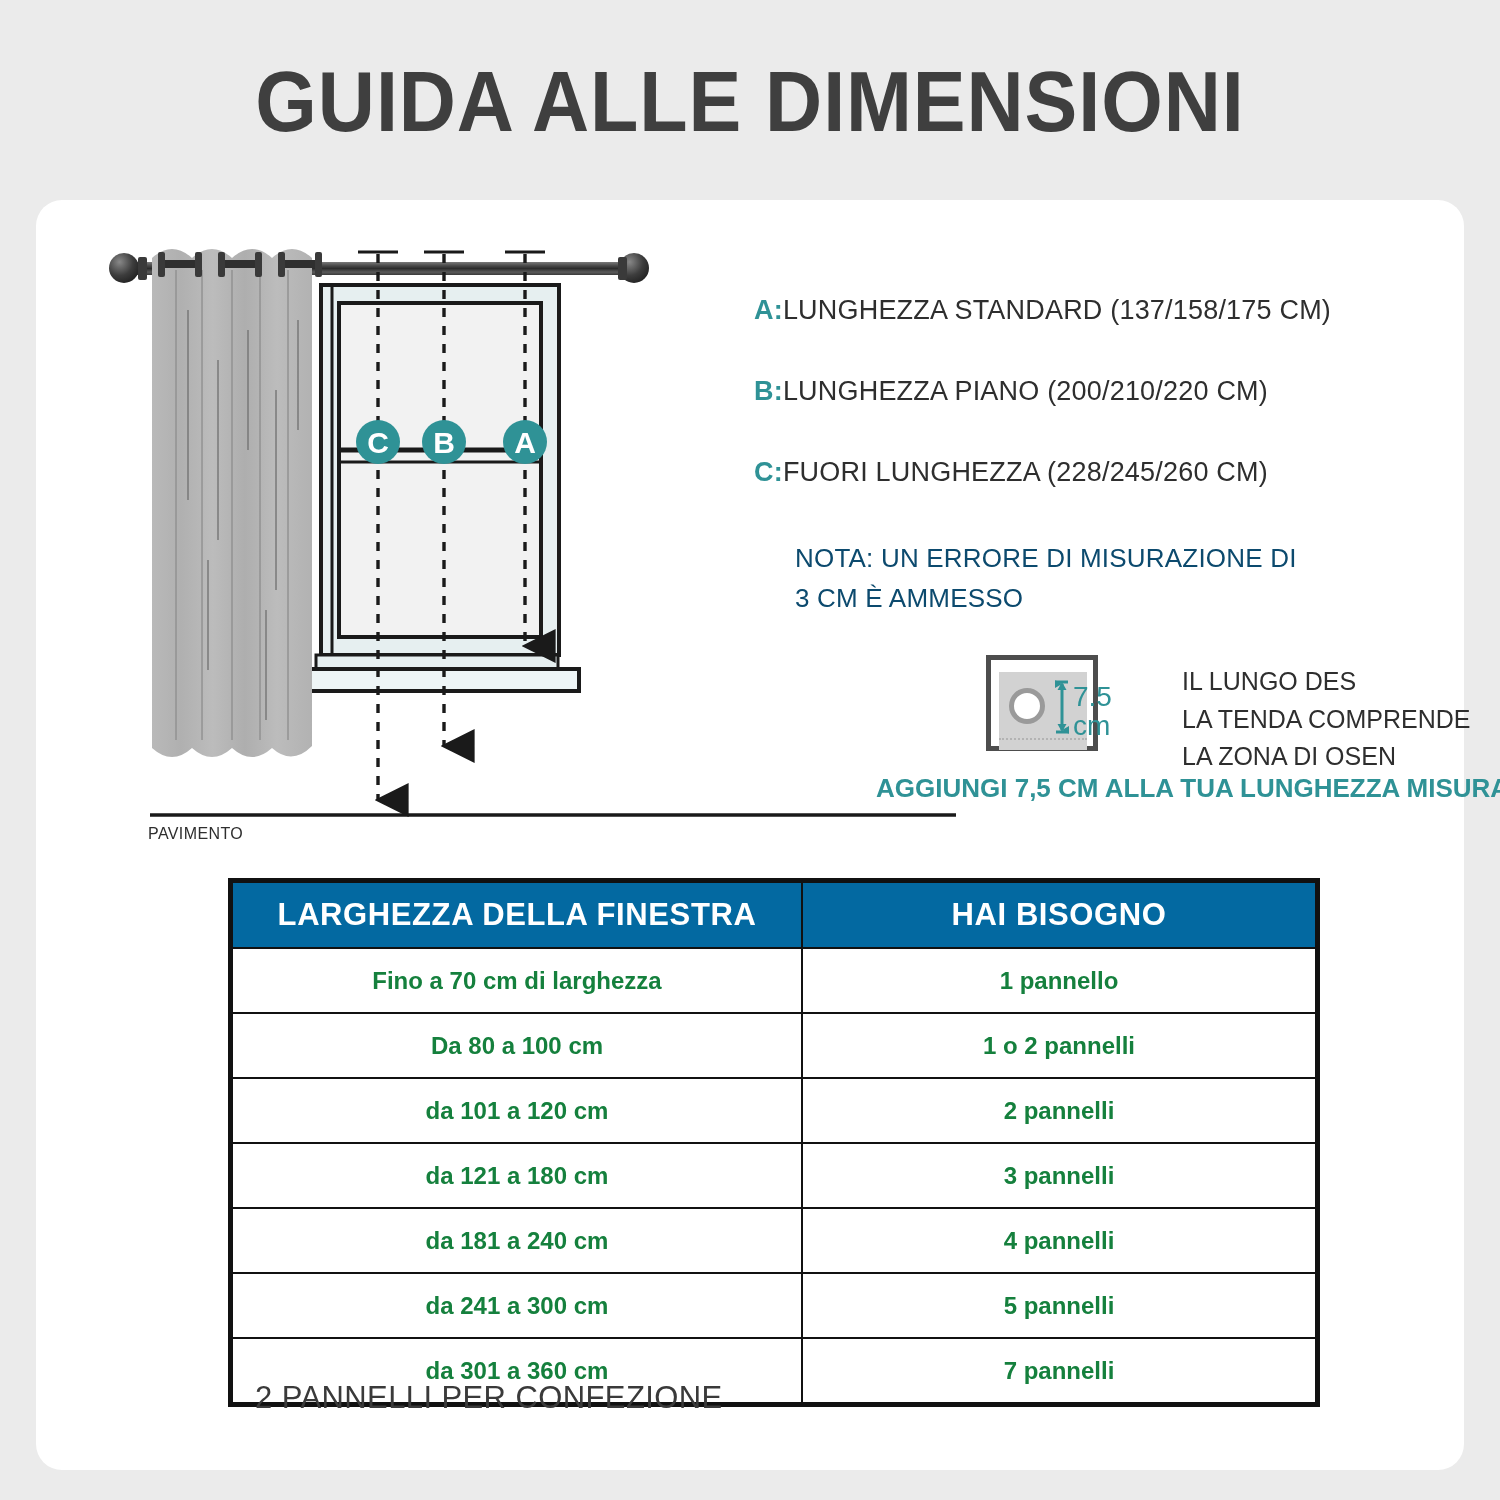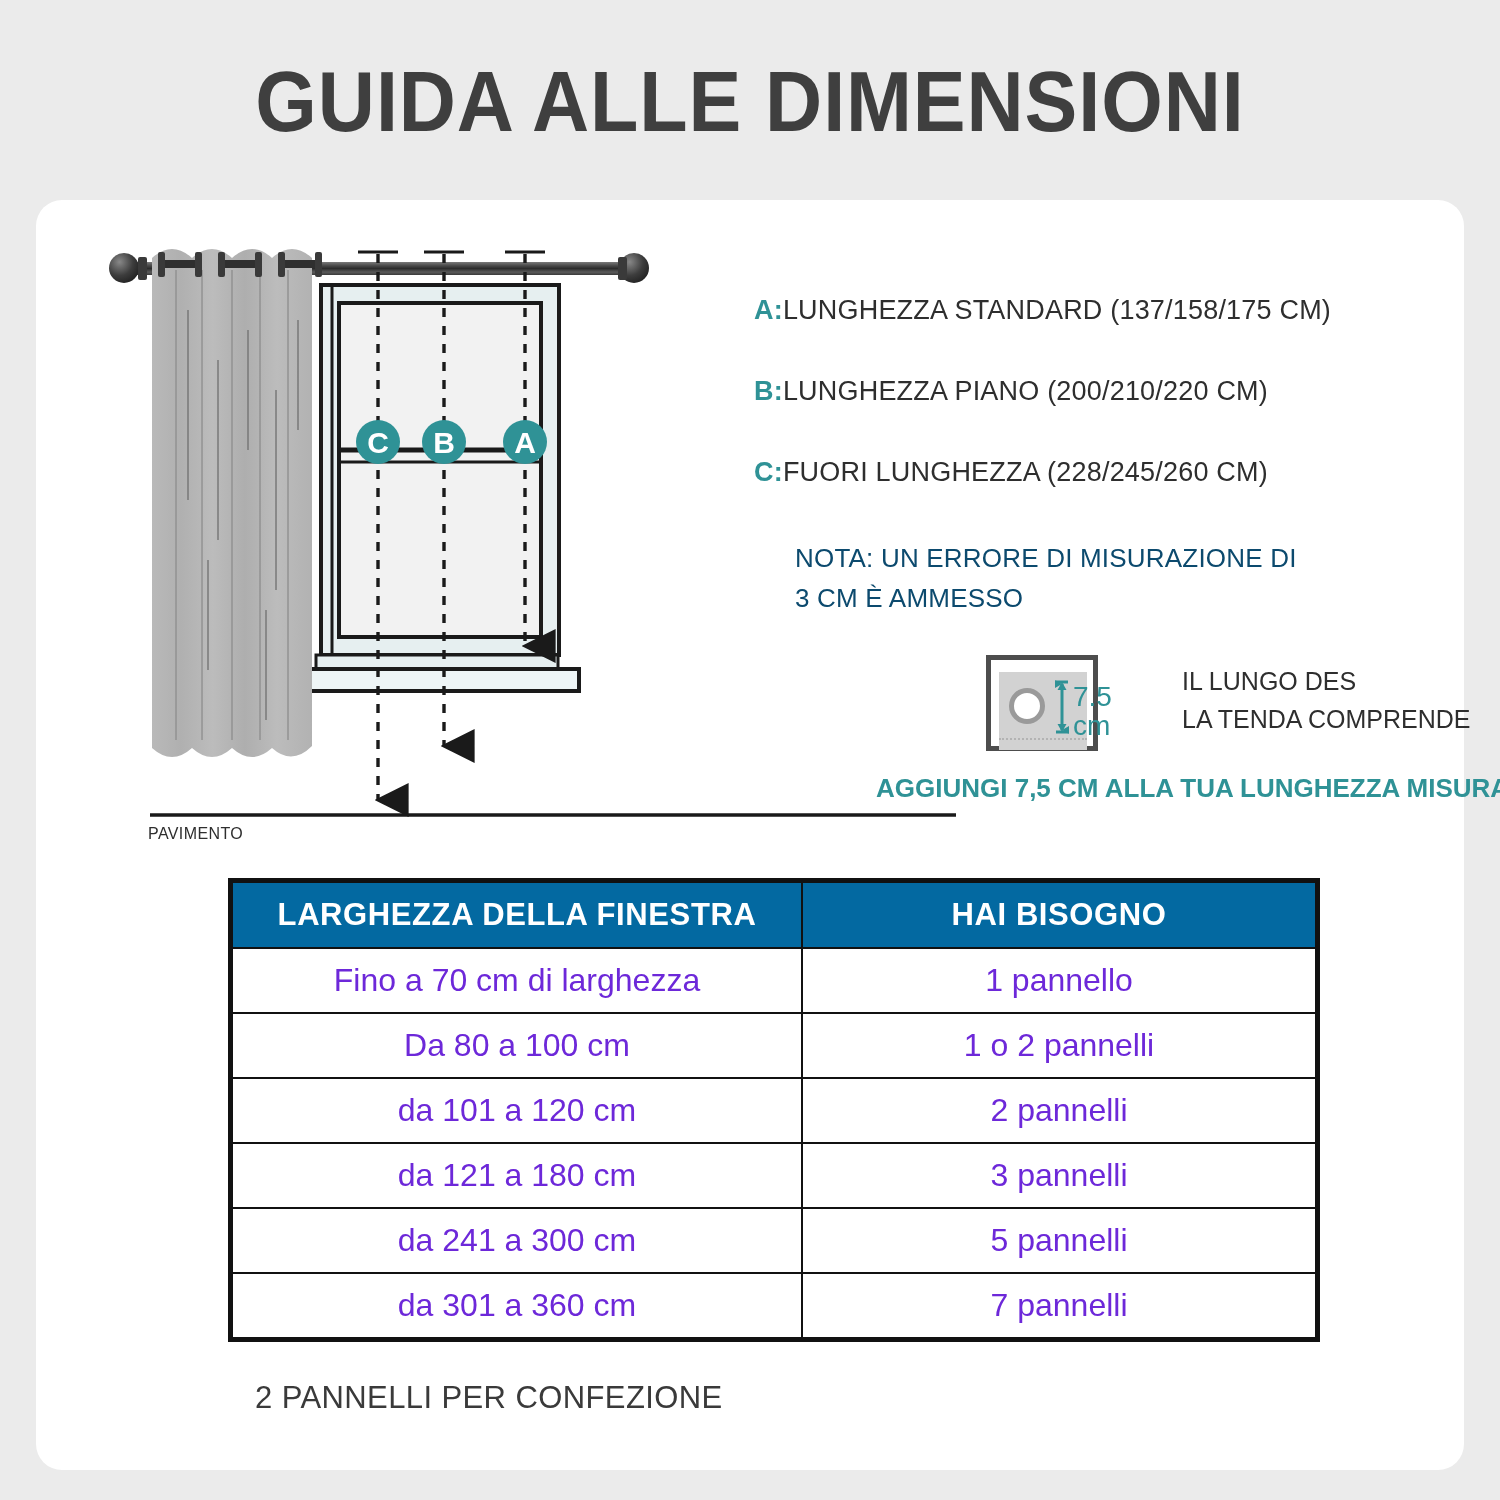--- a/index.html
+++ b/index.html
@@ -99,21 +99,21 @@
     border:2.5px solid #111;
     text-align:center;
     font-family:"Liberation Sans Narrow","Liberation Sans",sans-serif;
   }
   .tbl th{
     background:#0369a1;color:#fff;
     font-size:31px;font-weight:bold;letter-spacing:.6px;
     height:62px;
   }
   .tbl td{
-    font-size:32px;color:#6d28d9;height:61px;font-weight:normal;
+    font-size:24px;color:#15803d;height:61px;font-weight:bold;
   }
   .col-a{width:566px;}
   .col-b{width:510px;margin-left:38px;}
   .tbl-foot{
     position:absolute;left:192px;top:1180px;
     font-size:31px;color:#3a3a3a;letter-spacing:.4px;
     font-family:"Liberation Sans Narrow","Liberation Sans",sans-serif;
     padding-left:27px;
   }
 </style>
@@ -286,20 +286,21 @@
           <polygon points="2.5,48 11.5,48 7,56" fill="#2f9296"></polygon>
         </svg>
         <div class="grom-lab">
           <div>7.5</div>
           <div>cm</div>
         </div>
       </div>
       <div class="grom-side">
         <div>IL LUNGO DES</div>
         <div>LA TENDA COMPRENDE</div>
+        <div>LA ZONA DI OSEN</div>
       </div>
       <div class="grom-bottom">AGGIUNGI 7,5 CM ALLA TUA LUNGHEZZA MISURATA</div>
     </div>
 
     <table class="tbl">
       <thead>
         <tr>
           <th class="col-a">LARGHEZZA DELLA FINESTRA</th>
           <th class="col-b">HAI BISOGNO</th>
         </tr>
@@ -315,20 +316,24 @@
         </tr>
         <tr>
           <td>da 101 a 120 cm</td>
           <td>2 pannelli</td>
         </tr>
         <tr>
           <td>da 121 a 180 cm</td>
           <td>3 pannelli</td>
         </tr>
         <tr>
+          <td>da 181 a 240 cm</td>
+          <td>4 pannelli</td>
+        </tr>
+        <tr>
           <td>da 241 a 300 cm</td>
           <td>5 pannelli</td>
         </tr>
         <tr>
           <td>da 301 a 360 cm</td>
           <td>7 pannelli</td>
         </tr>
       </tbody>
     </table>
 

